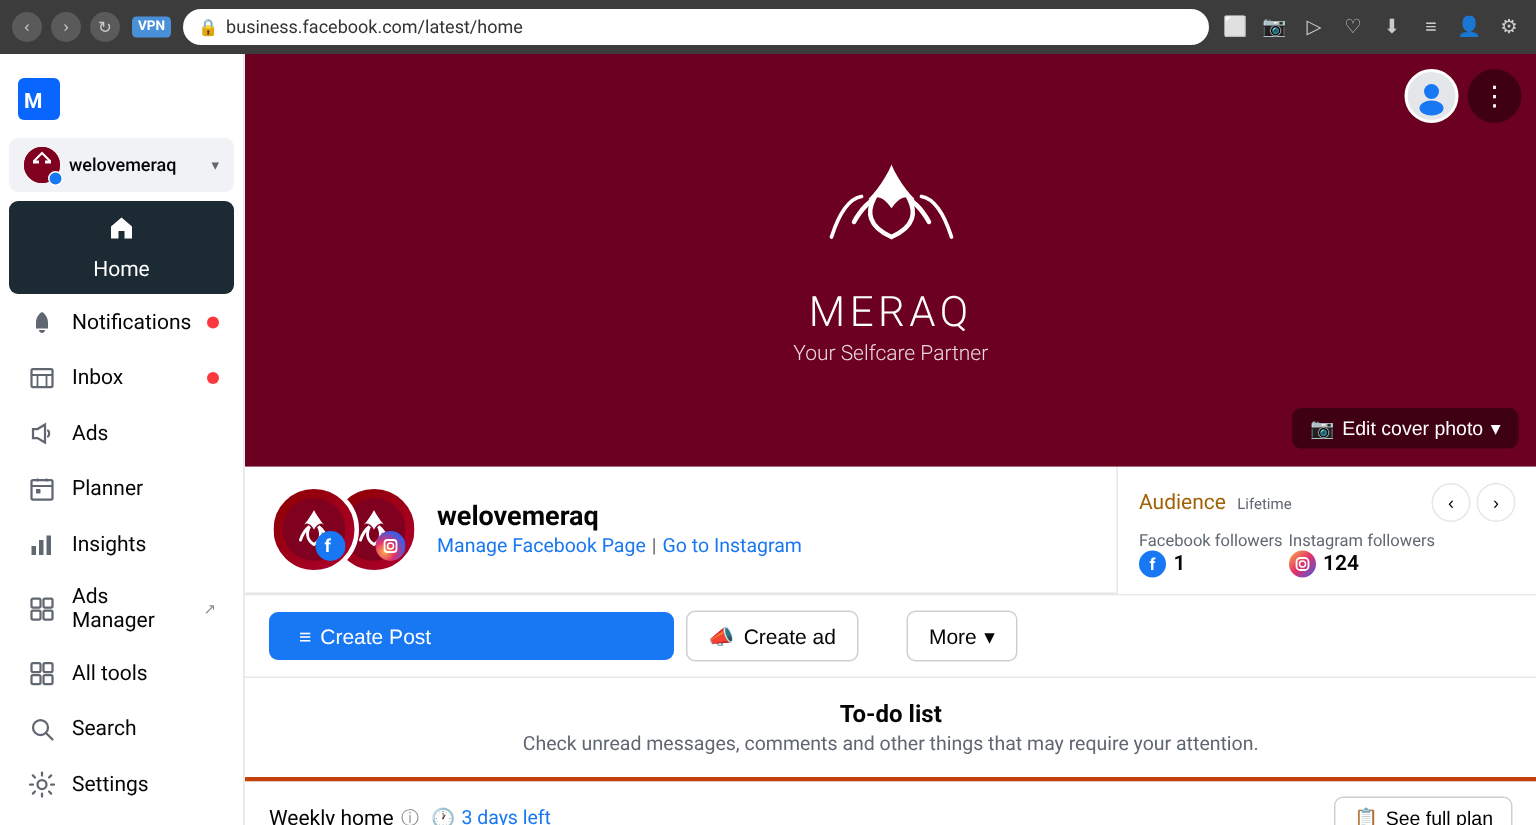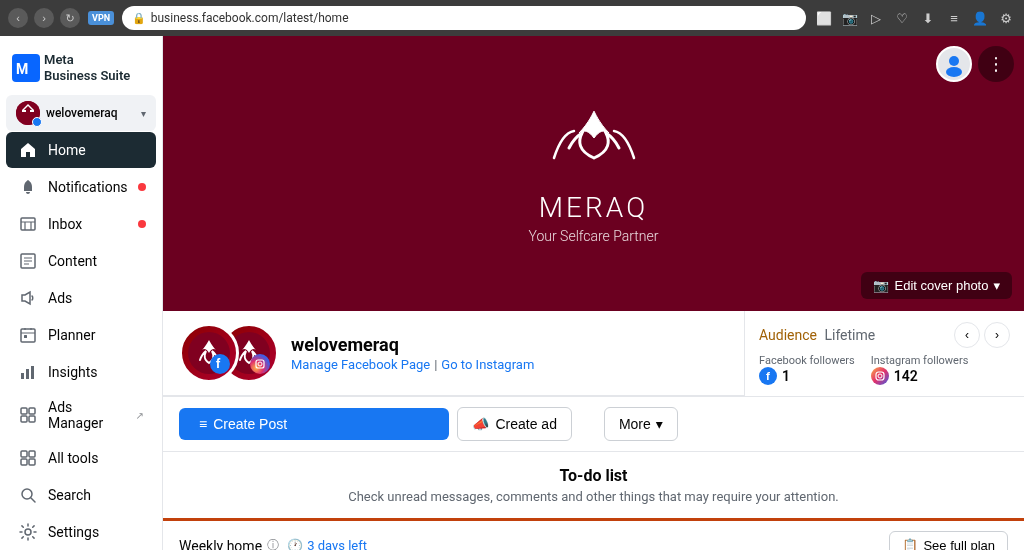--- a/index.html
+++ b/index.html
@@ -47,21 +47,21 @@
     }
     .account-avatar { width: 24px; height: 24px; border-radius: 50%; background: linear-gradient(135deg, #800020, #a00030); display: flex; align-items: center; justify-content: center; font-size: 9px; color: white; font-weight: bold; position: relative; }
     .account-fb-badge { position: absolute; bottom: -2px; right: -2px; width: 10px; height: 10px; background: #1877f2; border-radius: 50%; border: 1px solid white; }
     .account-name { font-size: 12px; font-weight: 500; color: #050505; flex: 1; }
     .chevron-down { font-size: 10px; color: #606770; }
     .nav-item {
       display: flex; align-items: center; gap: 10px; padding: 8px 12px;
       cursor: pointer; color: #050505; font-size: 14px; position: relative;
       border-radius: 6px; margin: 1px 6px;
     }
-    .nav-item.active { background: #1c2b33; color: white; }
+    .nav-item.active { background: #1c2b33; color: white; flex-direction: column; }
     .nav-item.active .nav-icon { color: white; }
     .nav-icon { width: 20px; height: 20px; display: flex; align-items: center; justify-content: center; font-size: 16px; color: #606770; flex-shrink: 0; }
     .nav-label { font-size: 14px; }
     .nav-badge { width: 8px; height: 8px; border-radius: 50%; background: #fa383e; position: absolute; right: 10px; top: 50%; transform: translateY(-50%); }
     .nav-external { font-size: 10px; color: #8a8d91; margin-left: auto; }
 
     
     .main-content { flex: 1; overflow-y: auto; display: flex; flex-direction: column; }
 
     
@@ -100,21 +100,21 @@
     .profile-links { display: flex; gap: 0; font-size: 13px; margin-top: 2px; }
     .profile-link { color: #1877f2; cursor: pointer; }
     .profile-link-sep { color: #606770; margin: 0 4px; }
 
     
     .audience-section {
       background: white; padding: 10px 14px; border-left: 1px solid #e4e6ea;
       display: flex; align-items: center; gap: 8px; min-width: 280px;
     }
     .audience-title { font-weight: 400; font-size: 14px; color: #a16207; }
-    .audience-lifetime { font-size: 14px; color: #606770; font-weight: 400; margin-left: 4px; }
+    .audience-lifetime { font-size: 10px; color: #606770; font-weight: 400; margin-left: 4px; }
     .audience-stat { display: flex; align-items: center; gap: 5px; }
     .audience-stat-icon { width: 18px; height: 18px; border-radius: 50%; display: flex; align-items: center; justify-content: center; font-size: 11px; font-weight: bold; color: white; }
     .fb-icon-bg { background: #1877f2; }
     .audience-count { font-size: 14px; font-weight: 600; color: #050505; }
     .audience-nav { display: flex; gap: 4px; margin-left: auto; }
     .audience-nav-btn { background: none; border: 1px solid #e4e6ea; border-radius: 50%; width: 26px; height: 26px; cursor: pointer; display: flex; align-items: center; justify-content: center; font-size: 12px; }
     .audience-label { font-size: 11px; color: #606770; }
 
     
     .action-bar {
@@ -186,24 +186,20 @@
 
 <div class="app-layout">
 
   <div class="sidebar">
     <div class="sidebar-logo">
       <div class="meta-logo">
         <svg class="meta-icon" viewBox="0 0 28 28" fill="none">
           <rect width="28" height="28" rx="4" fill="#0866FF"></rect>
           <text x="4" y="20" font-size="14" fill="white" font-weight="bold">M</text>
         </svg>
-        <div class="meta-text">
-          <span>Meta</span><br>
-          <span>Business Suite</span>
-        </div>
       </div>
     </div>
 
     <div class="account-selector">
       <div class="account-avatar">
         <svg width="24" height="24" viewBox="0 0 24 24">
           <circle cx="12" cy="12" r="12" fill="#800020"></circle>
           <path d="M12 5 L16 9 L14 9 L14 11 L18 11 L18 9 L16 7 L12 3 L8 7 L6 9 L6 11 L10 11 L10 9 L8 9 Z" fill="white" stroke="none"></path>
         </svg>
         <div class="account-fb-badge"></div>
@@ -234,29 +230,20 @@
         </div>
         <div class="nav-item">
           <span class="nav-icon">
             <svg width="18" height="18" viewBox="0 0 18 18" fill="none">
               <rect x="2" y="3" width="14" height="12" rx="1" stroke="#606770" stroke-width="1.5" fill="none"></rect>
               <path d="M2 7H16M6 7V15M12 7V15" stroke="#606770" stroke-width="1.2"></path>
             </svg>
           </span>
           <span class="nav-label">Inbox</span>
           <span class="nav-badge"></span>
-        </div>
-        <div class="nav-item">
-          <span class="nav-icon">
-            <svg width="18" height="18" viewBox="0 0 18 18" fill="none">
-              <rect x="2" y="2" width="14" height="14" rx="1" stroke="#606770" stroke-width="1.5" fill="none"></rect>
-              <path d="M5 6H13M5 9H13M5 12H10" stroke="#606770" stroke-width="1.2"></path>
-            </svg>
-          </span>
-          <span class="nav-label">Content</span>
         </div>
         <div class="nav-item">
           <span class="nav-icon">
             <svg width="18" height="18" viewBox="0 0 18 18" fill="none">
               <path d="M3 6V12H6L11 15V3L6 6H3Z" stroke="#606770" stroke-width="1.5" fill="none"></path>
               <path d="M13 7C14 7.5 14 10.5 13 11" stroke="#606770" stroke-width="1.5" stroke-linecap="round"></path>
             </svg>
           </span>
           <span class="nav-label">Ads</span>
         </div>
@@ -405,38 +392,38 @@
           <div style="display:flex; align-items:center; justify-content:space-between;">
             <div>
               <span class="audience-title">Audience</span>
               <span class="audience-lifetime">Lifetime</span>
             </div>
             <div class="audience-nav">
               <button class="audience-nav-btn">‹</button>
               <button class="audience-nav-btn">›</button>
             </div>
           </div>
-          <div style="display:flex; gap:16px; margin-top:6px;">
+          <div style="display:flex; gap:4px; margin-top:6px;">
             <div>
               <div class="audience-label">Facebook followers</div>
               <div class="audience-stat">
                 <div class="audience-stat-icon fb-icon-bg" style="font-size:11px; font-weight:bold; color:white; width:18px; height:18px; border-radius:50%; display:flex; align-items:center; justify-content:center; background:#1877f2;">f</div>
                 <span class="audience-count">1</span>
               </div>
             </div>
             <div>
               <div class="audience-label">Instagram followers</div>
               <div class="audience-stat">
                 <div class="audience-stat-icon" style="width:18px; height:18px; border-radius:50%; background:linear-gradient(135deg,#fcaf45,#e1306c,#405de6); display:flex; align-items:center; justify-content:center;">
                   <svg width="10" height="10" viewBox="0 0 10 10">
                       <rect x="1" y="1" width="8" height="8" rx="2.5" fill="none" stroke="white" stroke-width="1.2"></rect>
                       <circle cx="5" cy="5" r="2" fill="none" stroke="white" stroke-width="1"></circle>
                     </svg>
                 </div>
-                <span class="audience-count">142</span>
+                <span class="audience-count">124</span>
               </div>
             </div>
           </div>
         </div>
       </div>
     </div>
 
     <div class="action-bar">
       <button class="create-post-btn create-post-btn-wide">
         <span>≡</span>

